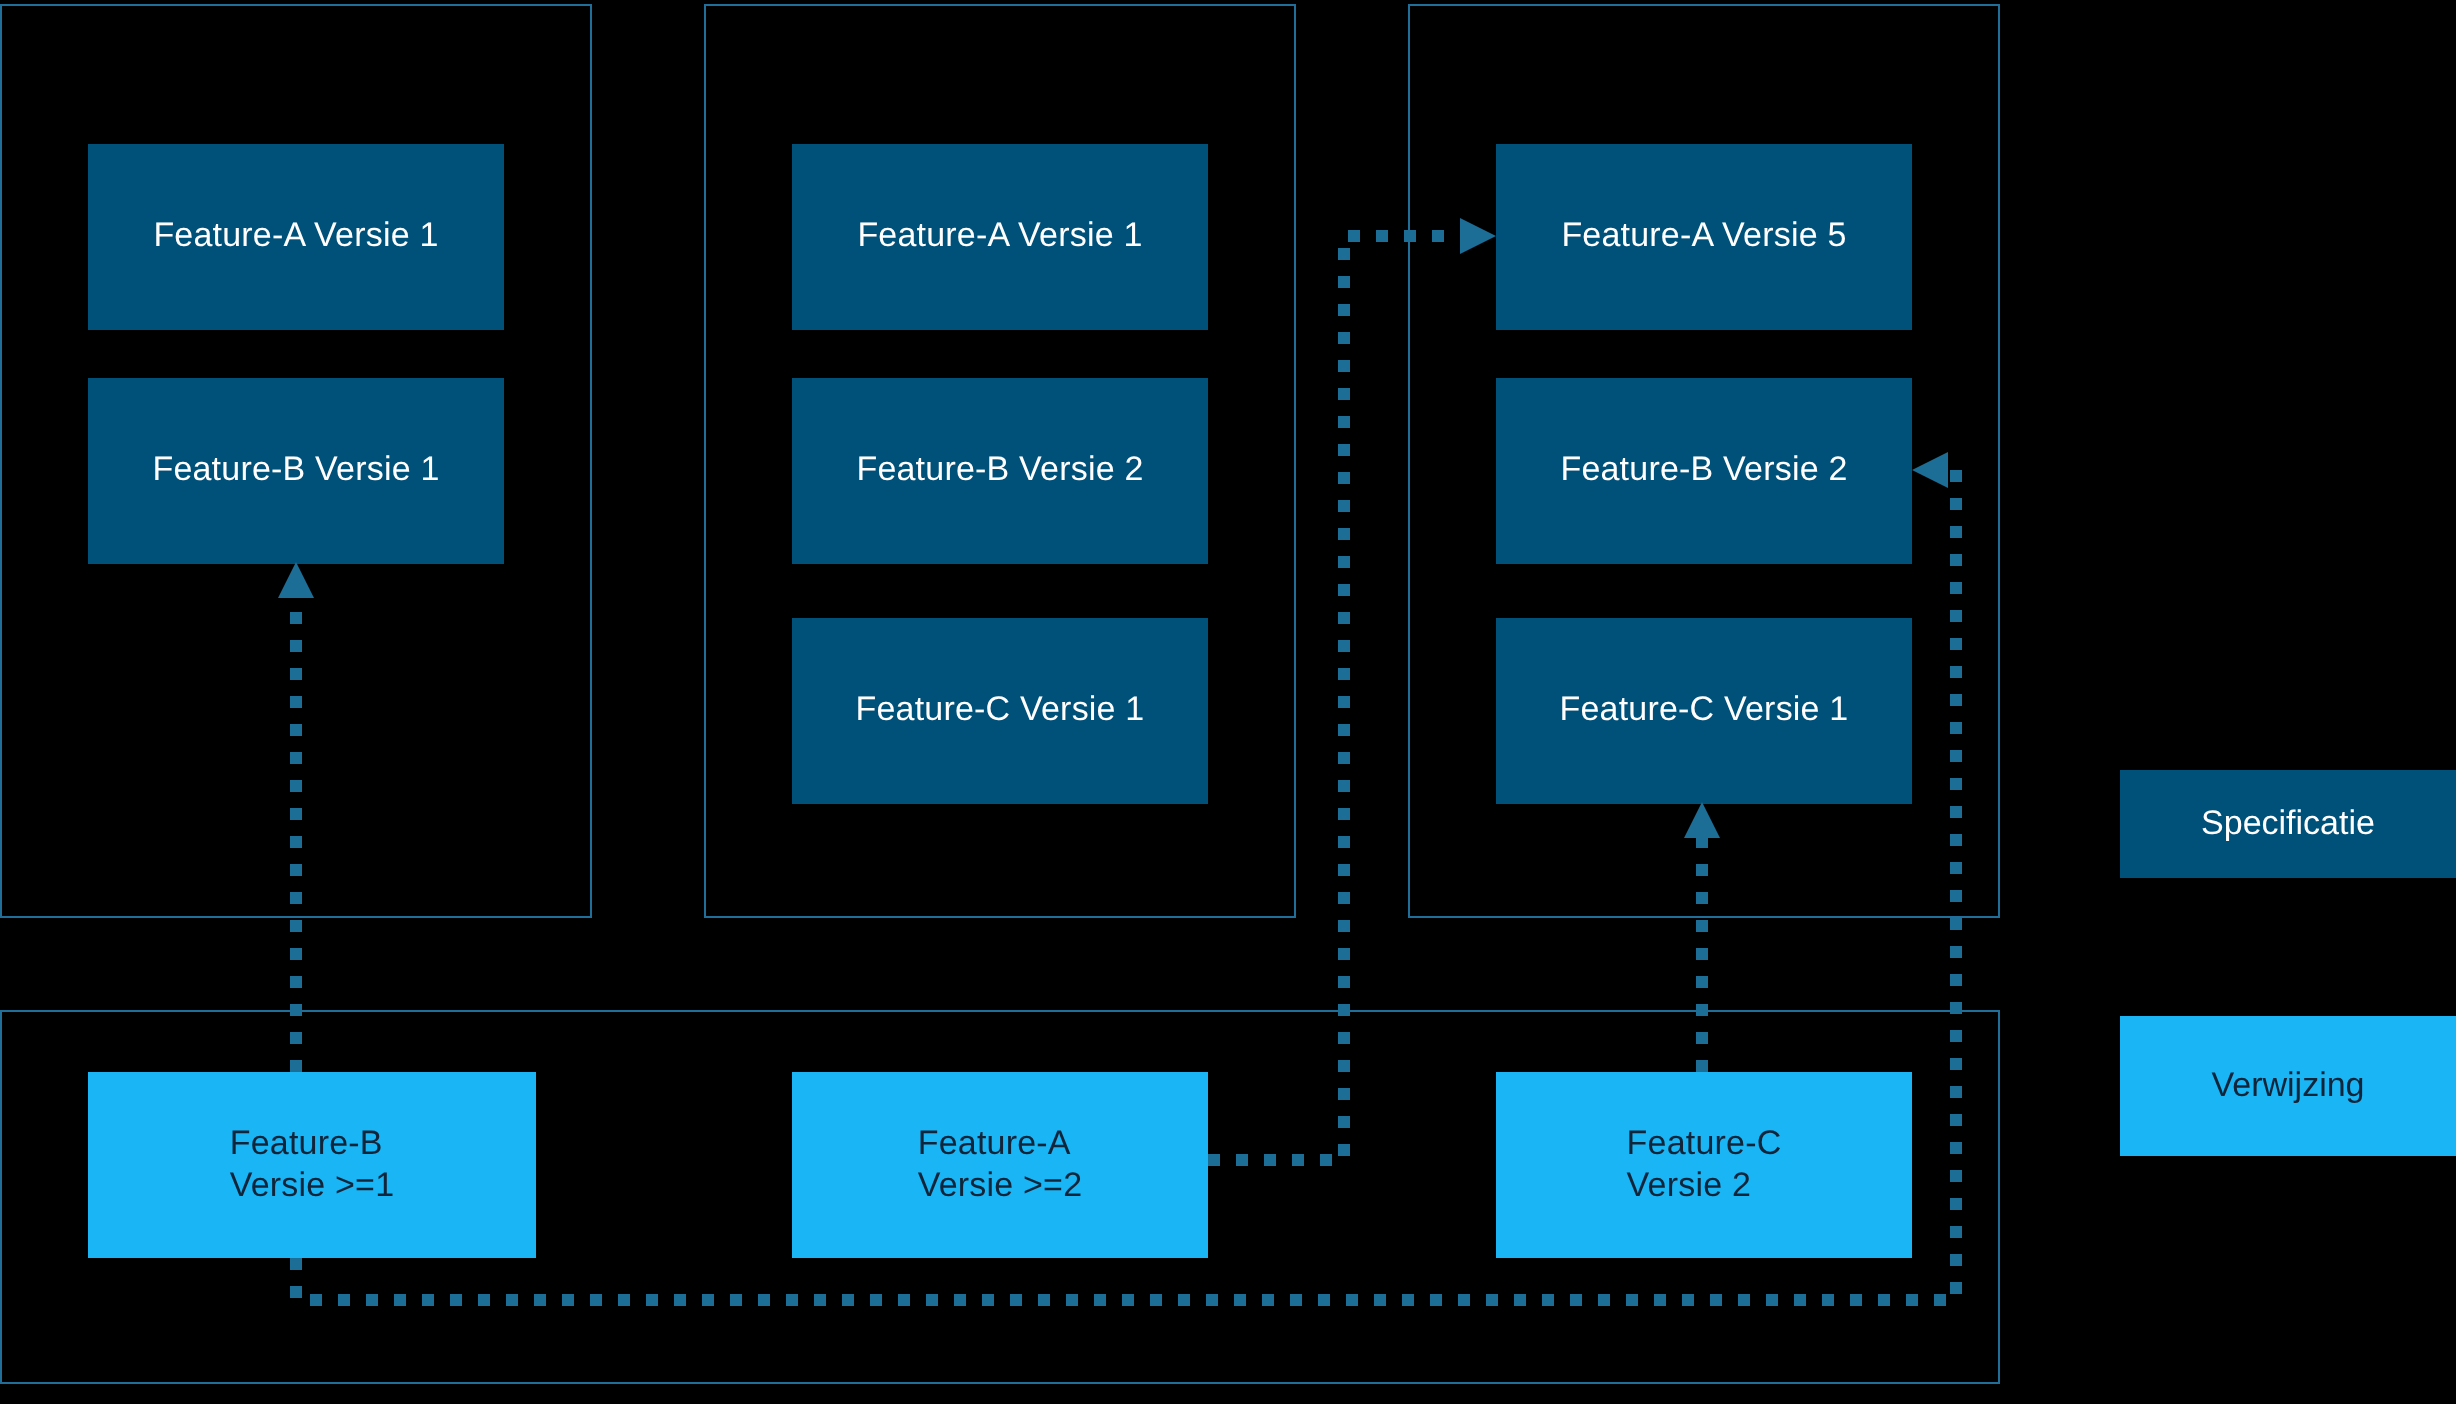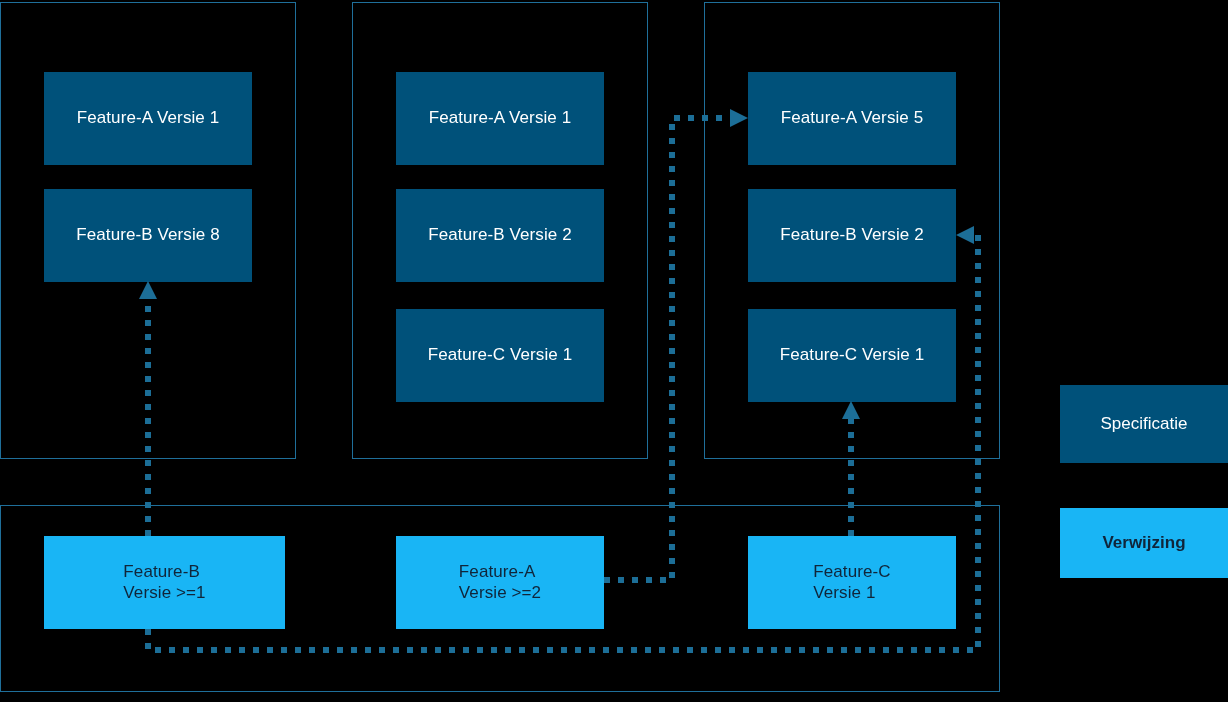--- a/index.html
+++ b/index.html
@@ -68,39 +68,39 @@
 <body>
 
 <div id="stage">
 
   <div class="group-box" style="left:0px;top:2px;width:296px;height:457px;"></div>
   <div class="group-box" style="left:352px;top:2px;width:296px;height:457px;"></div>
   <div class="group-box" style="left:704px;top:2px;width:296px;height:457px;"></div>
   <div class="group-box" style="left:0px;top:505px;width:1000px;height:187px;"></div>
 
   <div class="node spec" style="left:44px;top:72px;width:208px;height:93px;">Feature-A Versie 1</div>
-  <div class="node spec" style="left:44px;top:189px;width:208px;height:93px;">Feature-B Versie 8</div>
+  <div class="node spec" style="left:44px;top:189px;width:208px;height:93px;">Feature-B Versie 1</div>
 
   <div class="node spec" style="left:396px;top:72px;width:208px;height:93px;">Feature-A Versie 1</div>
   <div class="node spec" style="left:396px;top:189px;width:208px;height:93px;">Feature-B Versie 2</div>
   <div class="node spec" style="left:396px;top:309px;width:208px;height:93px;">Feature-C Versie 1</div>
 
   <div class="node spec" style="left:748px;top:72px;width:208px;height:93px;">Feature-A Versie 5</div>
   <div class="node spec" style="left:748px;top:189px;width:208px;height:93px;">Feature-B Versie 2</div>
   <div class="node spec" style="left:748px;top:309px;width:208px;height:93px;">Feature-C Versie 1</div>
 
-  <div class="node ref" style="left:44px;top:536px;width:241px;height:93px;">Feature-B
+  <div class="node ref" style="left:44px;top:536px;width:224px;height:93px;">Feature-B
 Versie &gt;=1</div>
   <div class="node ref" style="left:396px;top:536px;width:208px;height:93px;">Feature-A
 Versie &gt;=2</div>
   <div class="node ref" style="left:748px;top:536px;width:208px;height:93px;">Feature-C
-Versie 1</div>
+Versie 2</div>
 
-  <div class="legend-node spec" style="left:1060px;top:385px;width:168px;height:78px;">Specificatie</div>
-  <div class="legend-node ref" style="left:1060px;top:508px;width:168px;height:70px;font-weight:bold;">Verwijzing</div>
+  <div class="legend-node spec" style="left:1060px;top:385px;width:168px;height:54px;">Specificatie</div>
+  <div class="legend-node ref" style="left:1060px;top:508px;width:168px;height:70px;">Verwijzing</div>
 
   <svg class="edges" viewBox="0 0 1228 702">
 
     <g>
       <path class="edge-path" d="M148,536 L148,296"></path>
       <polygon class="edge-head" points="148,281 139,299 157,299"></polygon>
     </g>
 
     <g>
       <path class="edge-path" d="M604,580 L672,580 L672,118 L733,118"></path>

